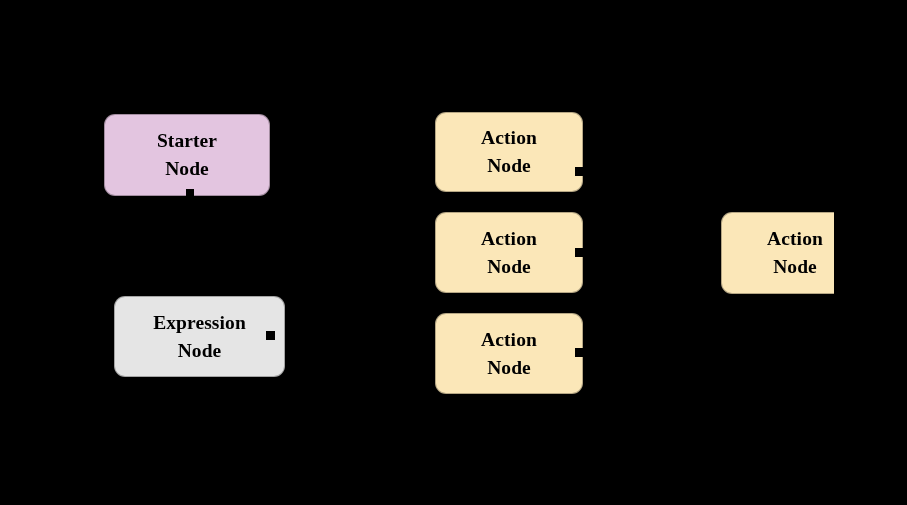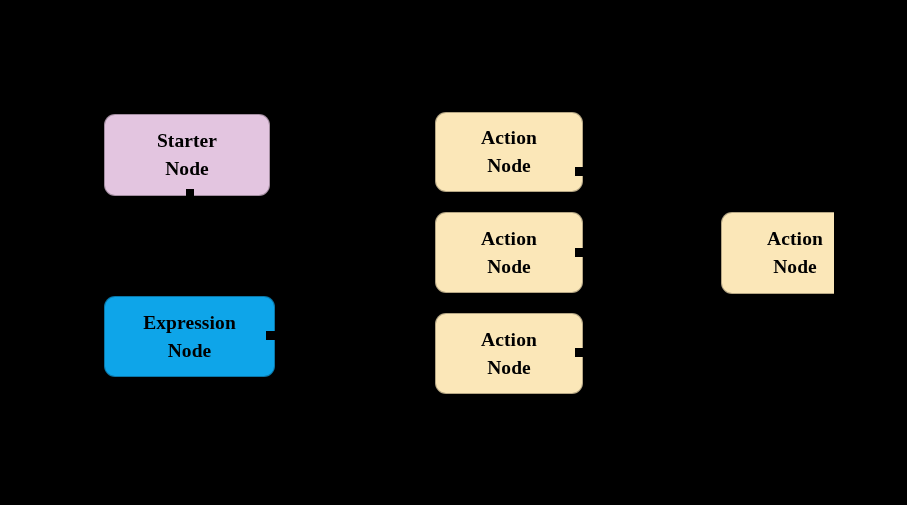--- a/index.html
+++ b/index.html
@@ -71,21 +71,21 @@
       <path d="M583,252 L721,253"></path>
       <path d="M583,353 C650,353 655,253 721,253"></path>
     </g>
   </svg>
 
   <div id="nodes-root">
       <div class="node" style="left: 104px; top: 114px; width: 166px; height: 82px; background: rgb(227, 197, 224);">
         <span class="line">Starter</span>
         <span class="line">Node</span>
       </div>
-      <div class="node" style="left: 104px; top: 296px; width: 171px; height: 81px; background: #0ea5e9;">
+      <div class="node" style="left: 114px; top: 296px; width: 171px; height: 81px; background: #e5e5e5;">
         <span class="line">Expression</span>
         <span class="line">Node</span>
       </div>
       <div class="node" style="left: 435px; top: 112px; width: 148px; height: 80px; background: rgb(251, 231, 184);">
         <span class="line">Action</span>
         <span class="line">Node</span>
       </div>
       <div class="node" style="left: 435px; top: 212px; width: 148px; height: 81px; background: rgb(251, 231, 184);">
         <span class="line">Action</span>
         <span class="line">Node</span>

